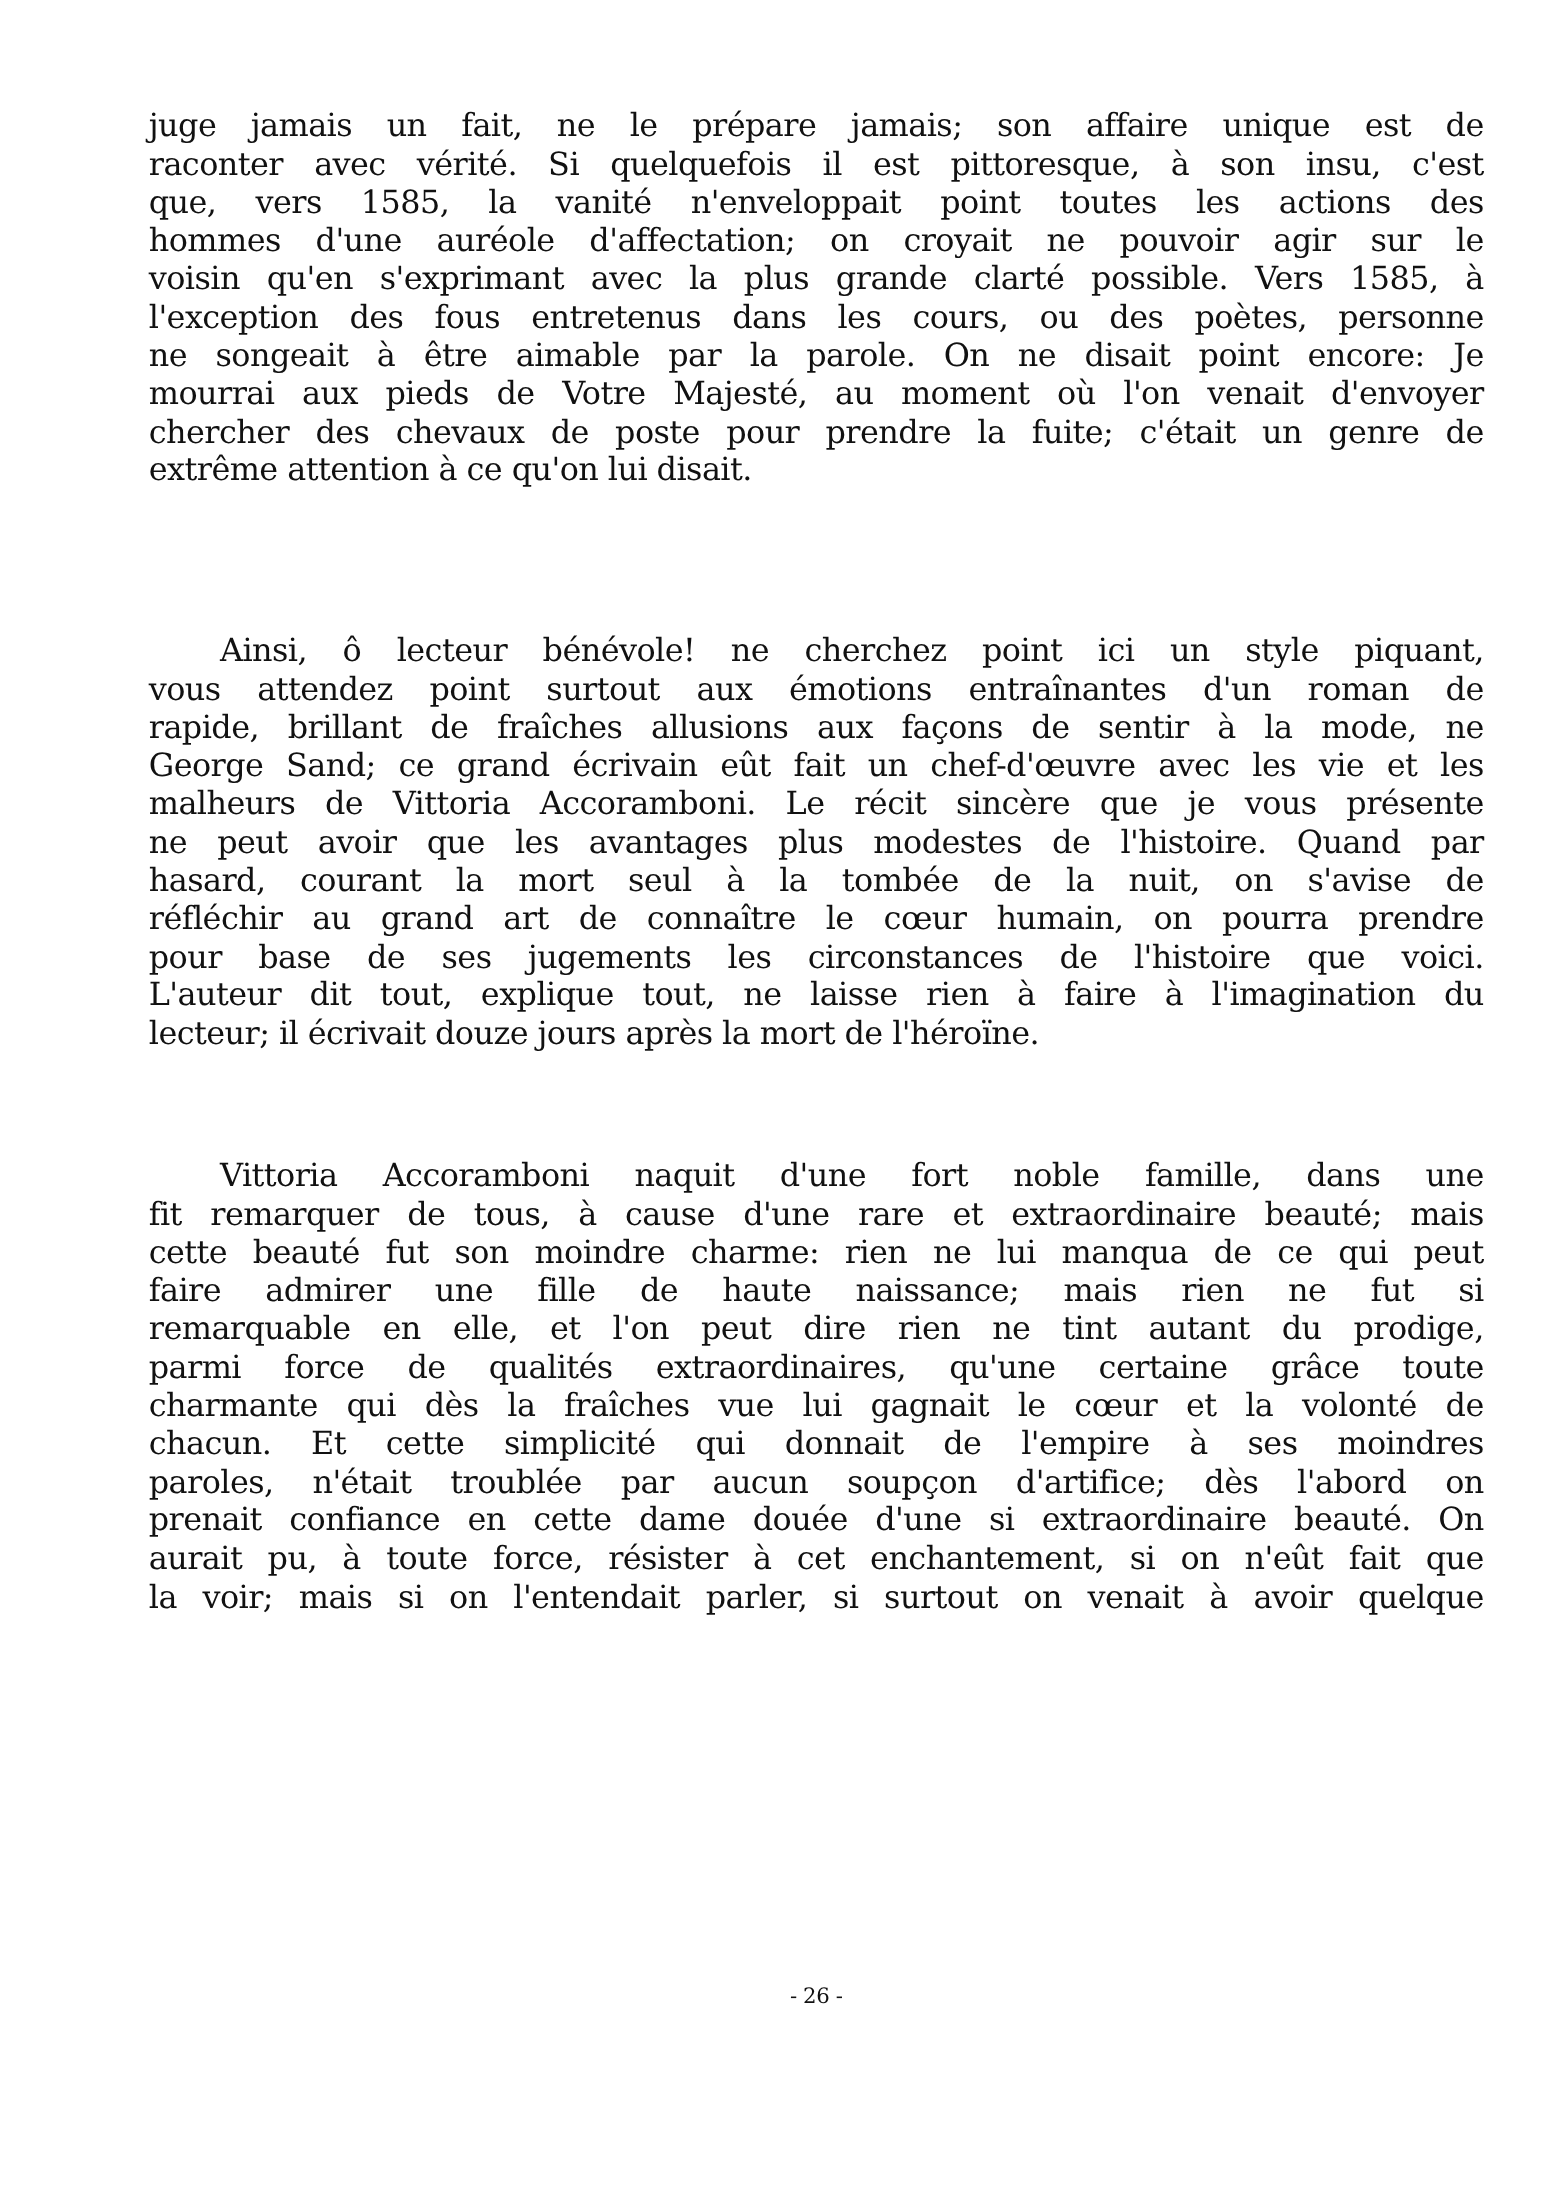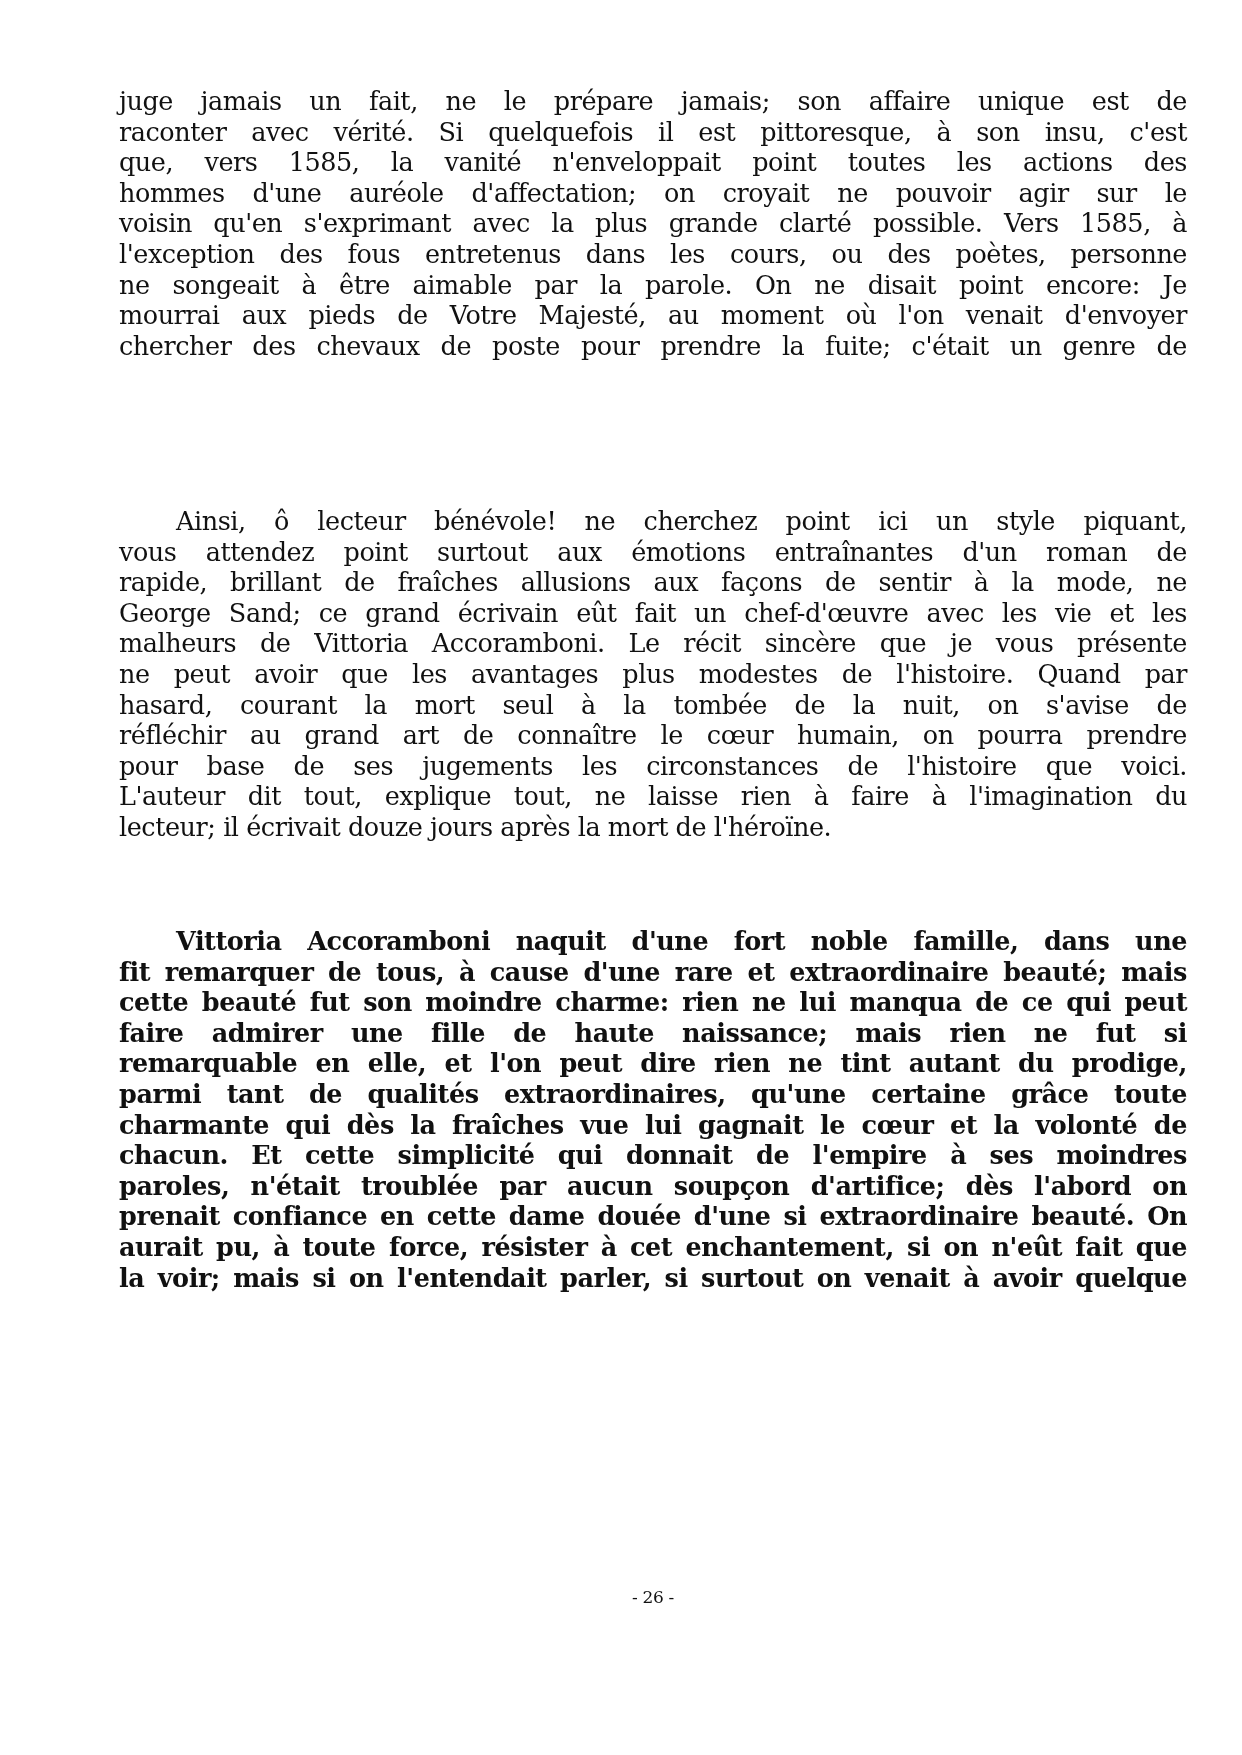--- a/index.html
+++ b/index.html
@@ -39,21 +39,21 @@
     transform-origin: left center;
   }
   .line.last {
     text-align-last: left;
   }
   .line.indent {
     padding-left: 57px;
   }
   #p1 { top: 86px; }
   #p2 { top: 506px; }
-  #p3 { top: 926px; font-weight: bold; }
+  #p3 { top: 926px; }
   .page-number {
     position: absolute;
     top: 1582px;
     left: 0;
     width: 1242px;
     text-align: center;
     font-size: 17px;
     line-height: 30px;
     letter-spacing: -0.3px;
   }
@@ -66,20 +66,21 @@
   <div class="para" id="p1">
     <span class="line">juge jamais un fait, ne le prépare jamais; son affaire unique est de</span>
     <span class="line">raconter avec vérité. Si quelquefois il est pittoresque, à son insu, c'est</span>
     <span class="line">que, vers 1585, la vanité n'enveloppait point toutes les actions des</span>
     <span class="line">hommes d'une auréole d'affectation; on croyait ne pouvoir agir sur le</span>
     <span class="line">voisin qu'en s'exprimant avec la plus grande clarté possible. Vers 1585, à</span>
     <span class="line">l'exception des fous entretenus dans les cours, ou des poètes, personne</span>
     <span class="line">ne songeait à être aimable par la parole. On ne disait point encore: Je</span>
     <span class="line">mourrai aux pieds de Votre Majesté, au moment où l'on venait d'envoyer</span>
     <span class="line">chercher des chevaux de poste pour prendre la fuite; c'était un genre de</span>
+    <span class="line last">extrême attention à ce qu'on lui disait.</span>
   </div>
 
   <div class="para" id="p2">
     <span class="line indent">Ainsi, ô lecteur bénévole! ne cherchez point ici un style piquant,</span>
     <span class="line">vous attendez point surtout aux émotions entraînantes d'un roman de</span>
     <span class="line">rapide, brillant de fraîches allusions aux façons de sentir à la mode, ne</span>
     <span class="line">George Sand; ce grand écrivain eût fait un chef-d'œuvre avec les vie et les</span>
     <span class="line">malheurs de Vittoria Accoramboni. Le récit sincère que je vous présente</span>
     <span class="line">ne peut avoir que les avantages plus modestes de l'histoire. Quand par</span>
     <span class="line">hasard, courant la mort seul à la tombée de la nuit, on s'avise de</span>
@@ -88,21 +89,21 @@
     <span class="line">L'auteur dit tout, explique tout, ne laisse rien à faire à l'imagination du</span>
     <span class="line last">lecteur; il écrivait douze jours après la mort de l'héroïne.</span>
   </div>
 
   <div class="para" id="p3">
     <span class="line indent">Vittoria Accoramboni naquit d'une fort noble famille, dans une</span>
     <span class="line">fit remarquer de tous, à cause d'une rare et extraordinaire beauté; mais</span>
     <span class="line">cette beauté fut son moindre charme: rien ne lui manqua de ce qui peut</span>
     <span class="line">faire admirer une fille de haute naissance; mais rien ne fut si</span>
     <span class="line">remarquable en elle, et l'on peut dire rien ne tint autant du prodige,</span>
-    <span class="line">parmi tant de qualités extraordinaires, qu'une certaine grâce toute</span>
+    <span class="line">parmi force de qualités extraordinaires, qu'une certaine grâce toute</span>
     <span class="line">charmante qui dès la fraîches vue lui gagnait le cœur et la volonté de</span>
     <span class="line">chacun. Et cette simplicité qui donnait de l'empire à ses moindres</span>
     <span class="line">paroles, n'était troublée par aucun soupçon d'artifice; dès l'abord on</span>
     <span class="line">prenait confiance en cette dame douée d'une si extraordinaire beauté. On</span>
     <span class="line">aurait pu, à toute force, résister à cet enchantement, si on n'eût fait que</span>
     <span class="line">la voir; mais si on l'entendait parler, si surtout on venait à avoir quelque</span>
   </div>
 
   <div class="page-number">- 26 -</div>
 

